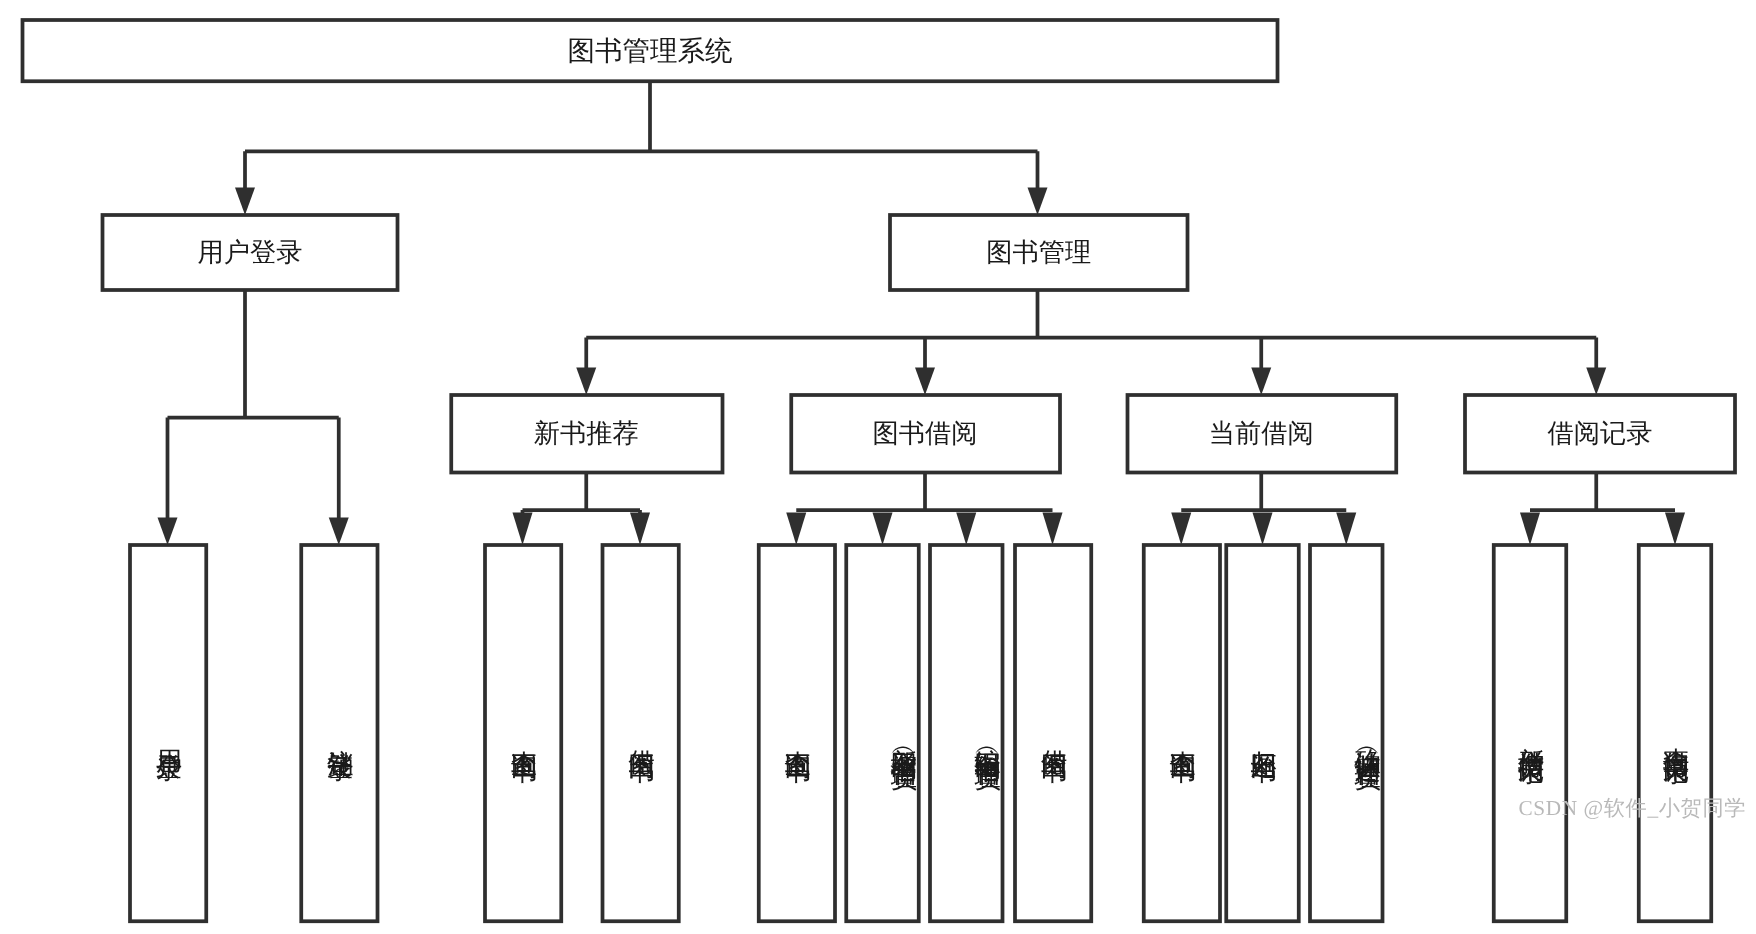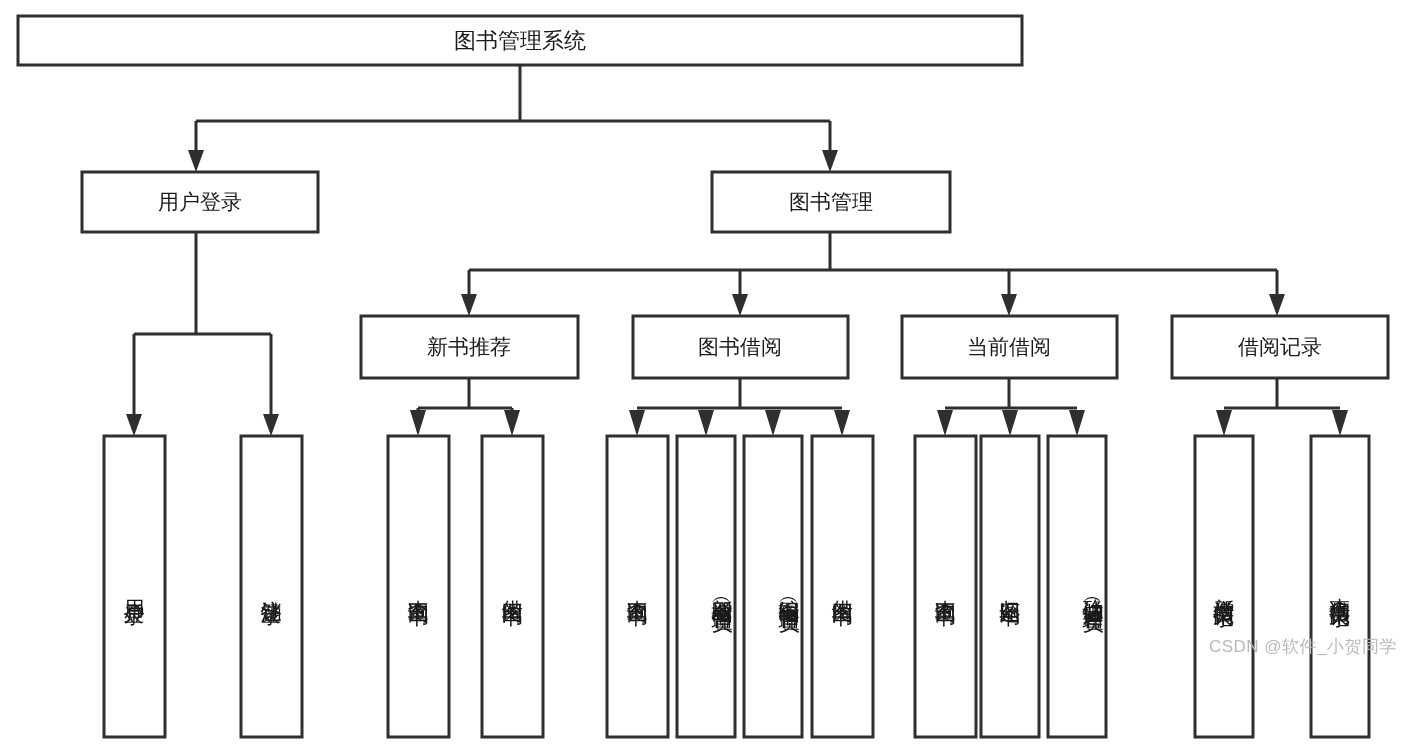--- a/index.html
+++ b/index.html
@@ -64,21 +64,21 @@
     fill: none;
   }
   .arrow-head {
     fill: #2f2f2f;
     stroke: none;
   }
   #watermark {
     position: absolute;
     right: 8px;
     bottom: 6px;
-    font-family: Liberation Sans, sans-serif;
+    font-family: Liberation Serif, serif;
     font-size: 17px;
     color: #b9b9b9;
     letter-spacing: 0.5px;
     white-space: nowrap;
     margin-top: 24px;
   }
 </style>
 </head>
 <body>
 

